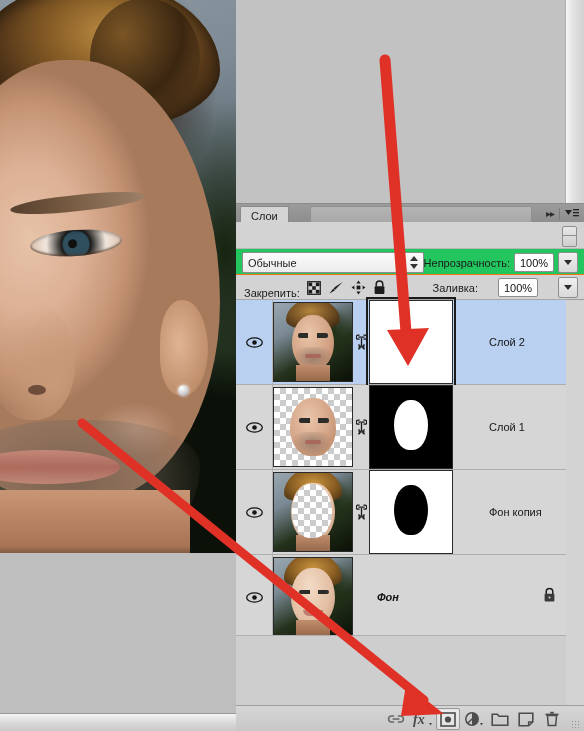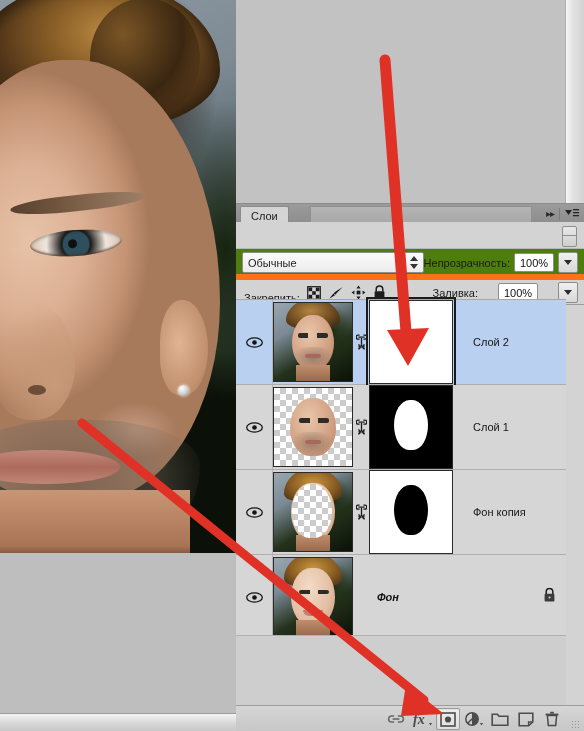--- a/index.html
+++ b/index.html
@@ -97,21 +97,21 @@
   .stepper{position:absolute;right:4px;top:3px;width:9px;height:13px;
       display:flex;flex-direction:column;justify-content:space-between;}
   .stepper i{display:block;width:0;height:0;border-left:4px solid transparent;border-right:4px solid transparent;}
   .stepper i.up{border-bottom:5px solid #333;}
   .stepper i.dn{border-top:5px solid #333;}
   #filter-toggle{position:absolute;right:7px;top:4px;width:13px;height:19px;
       background:linear-gradient(180deg,#e8e8e8,#cfcfcf);border:1px solid #8f8f8f;border-radius:2px;}
   #filter-toggle:after{content:"";position:absolute;left:0;right:0;top:8px;height:1px;background:#8f8f8f;}
 
   
-  #blend-row{position:relative;height:25px;background:#4d7c0f;border-bottom:6px solid #f97316;}
+  #blend-row{position:relative;height:25px;background:#22c55e;border-bottom:1px solid #f97316;}
   #blend-select{position:absolute;left:6px;top:3px;width:170px;height:19px;
       background:linear-gradient(180deg,#fbfbfb,#ececec);border:1px solid #8d8d8d;border-radius:2px;
       display:flex;align-items:center;padding:0 5px;font-size:11px;color:#1c1c1c;}
   .rowlabel{font-size:11px;color:#1b1b1b;}
   .numbox{width:38px;height:17px;background:#fff;border:1px solid #8d8d8d;border-radius:2px;
       display:flex;align-items:center;justify-content:center;font-size:11px;color:#111;}
   .numarrow{width:18px;height:19px;background:linear-gradient(180deg,#f0f0f0,#d8d8d8);
       border:1px solid #8d8d8d;border-radius:2px;display:flex;align-items:center;justify-content:center;}
   .numarrow i{width:0;height:0;border-left:4px solid transparent;border-right:4px solid transparent;
       border-top:5px solid #2b2b2b;}
@@ -127,21 +127,21 @@
       background:#d6d6d6;border-top:1px solid #a8a8a8;}
   .layer-row{position:relative;height:84px;border-bottom:1px solid #aeaeae;
       display:flex;align-items:center;background:#d6d6d6;}
   .layer-row.selected{background:#b9d0f0;}
   .eye-cell{width:36px;height:100%;display:flex;align-items:center;justify-content:center;
       border-right:1px solid #b4b4b4;}
   .thumb{width:78px;height:78px;border:1px solid #2a2a2a;background:#fff;overflow:hidden;position:relative;flex:none;}
   .link-cell{width:16px;display:flex;align-items:center;justify-content:center;}
   .mask{width:82px;height:82px;border:1px solid #2a2a2a;background:#fff;position:relative;flex:none;}
   .mask.active{outline:2px solid #1b1b1b;outline-offset:1px;}
-  .layer-name{margin-left:20px;font-size:11px;color:#141414;}
+  .layer-name{margin-left:36px;font-size:11px;color:#141414;}
   .layer-name.italic{font-style:italic;font-weight:bold;}
   .lock-cell{position:absolute;right:10px;top:50%;transform:translateY(-50%);}
   .checker{position:absolute;inset:0;
       background-image:
         linear-gradient(45deg,#cccccc 25%,transparent 25%,transparent 75%,#cccccc 75%),
         linear-gradient(45deg,#cccccc 25%,transparent 25%,transparent 75%,#cccccc 75%);
       background-size:12px 12px;background-position:0 0,6px 6px;background-color:#fff;}
   .mini{position:absolute;inset:0;overflow:hidden;}
 
   

